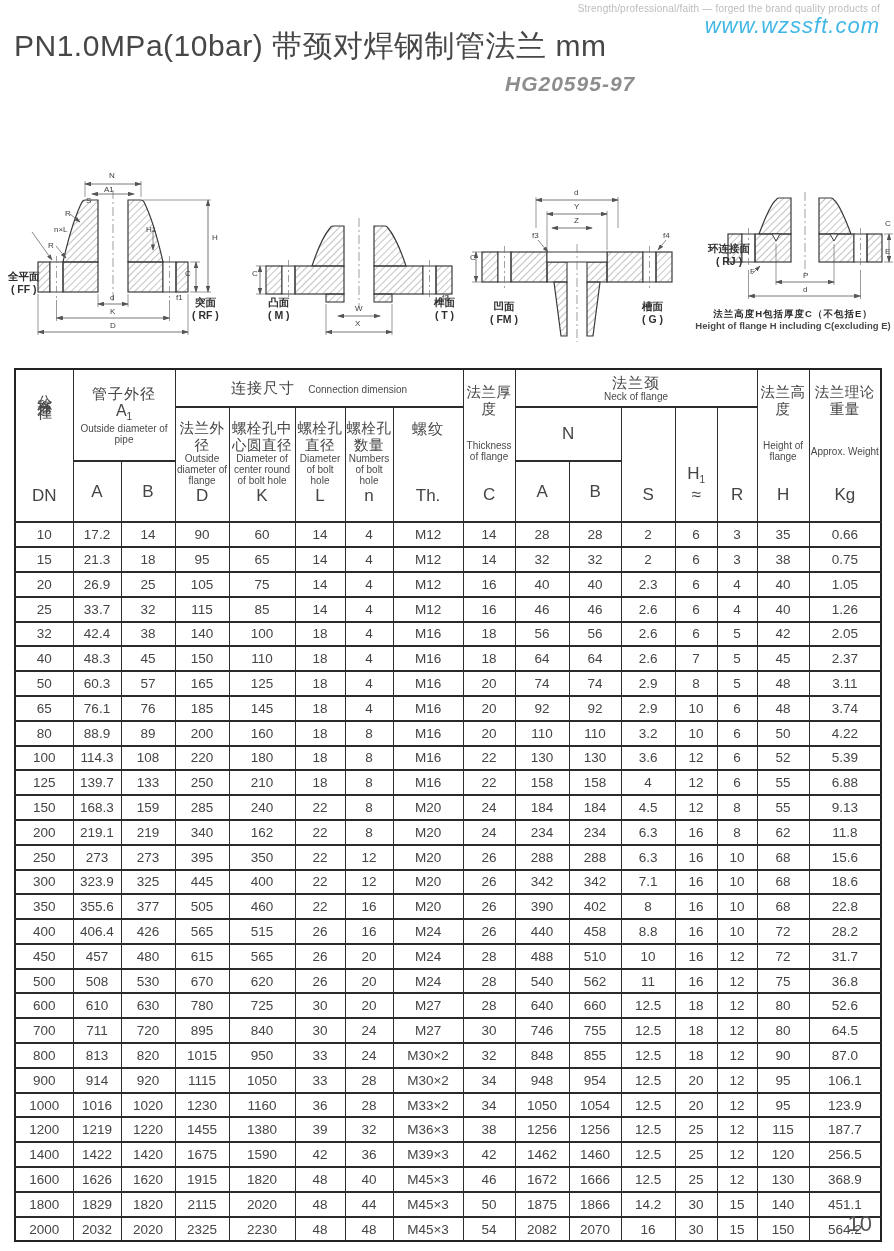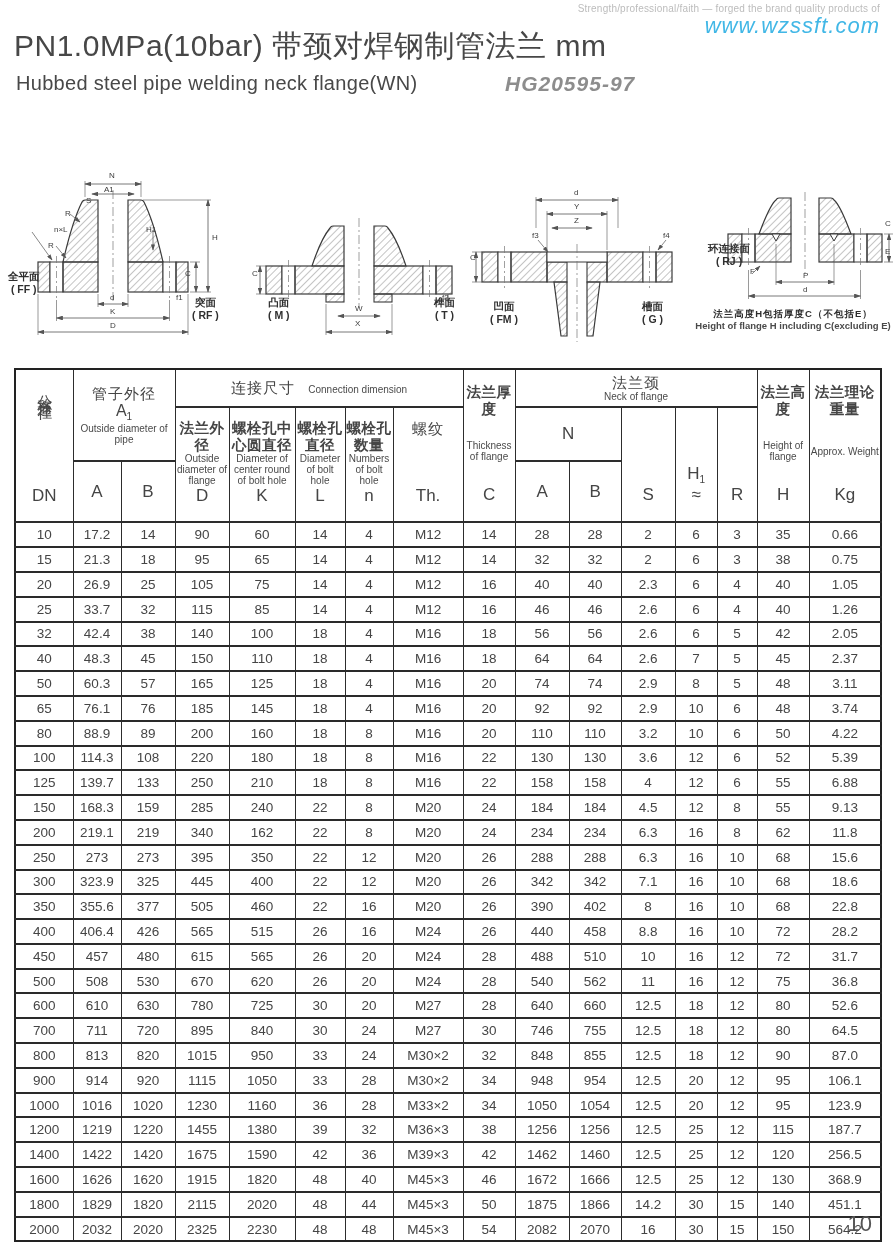--- a/index.html
+++ b/index.html
@@ -27,42 +27,41 @@
   .table-wrap { position:absolute; top:368px; left:14px; width:866px; }
   table { border-collapse:collapse; table-layout:fixed; width:866px; }
   th, td { border:1px solid #2d2d2d; text-align:center; vertical-align:middle; font-weight:normal; color:#454545; }
   table { border:2px solid #222; }
   thead th { border-bottom-width:2px; }
   tbody td { height:24.8px; font-size:13.5px; border-top-width:2px; border-top-color:#2a2a2a; padding:0 2px; }
   .hr1 th { height:38px; }
   .hr2 th { height:48px; }
   .hr3 th { height:54px; }
   .cn { font-size:15px; letter-spacing:1px; }
-  .cn2 { font-size:14.5px; letter-spacing:.5px; line-height:1.15;font-weight:bold; }
+  .cn2 { font-size:14.5px; letter-spacing:.5px; line-height:1.15; }
   .en { font-size:10px; color:#4a4a4a; line-height:1.1; letter-spacing:0; }
   .letter { font-size:17px; }
   .sym { font-size:16px; }
   sub { font-size:10px; }
   .flexcell { display:flex; flex-direction:column; justify-content:space-between; align-items:center; height:100%; padding:12px 1px 15px; }
   .flexcell.tall { padding:14px 1px 16px; }
   .flexend { display:flex; flex-direction:column; justify-content:flex-end; align-items:center; height:100%; padding-bottom:16px; }
   .dn-wrap { display:flex; flex-direction:column; justify-content:space-between; align-items:center; height:100%; padding:12px 0 15px; }
   .vtext { writing-mode:vertical-rl; text-orientation:upright; font-size:15px; letter-spacing:4px; }
   .groupcell { line-height:1.15; }
   .page-num { position:absolute; top:1211px; right:22px; font-size:22px; color:#555; }
 </style>
 </head>
 <body>
 
 <div class="page">
 
   <div class="slogan">Strength/professional/faith — forged the brand quality products of</div>
   <div class="website">www.wzssft.com</div>
   <div class="title">PN1.0MPa(10bar) 带颈对焊钢制管法兰  mm</div>
-  <div class="subtitle">Hubbed steel pipe welding neck flange(WN)</div>
   <div class="standard">HG20595-97</div>
 
   <div class="drawings">
 
     <div class="drawing" style="left:8px; top:10px; width:240px; height:185px;">
       <svg width="240" height="185" viewBox="0 0 240 185">
         <defs>
           <pattern id="hA" width="5" height="5" patternTransform="rotate(45)" patternUnits="userSpaceOnUse">
             <line x1="0" y1="0" x2="0" y2="5" stroke="#8a8a8a" stroke-width="1"></line>
           </pattern>

